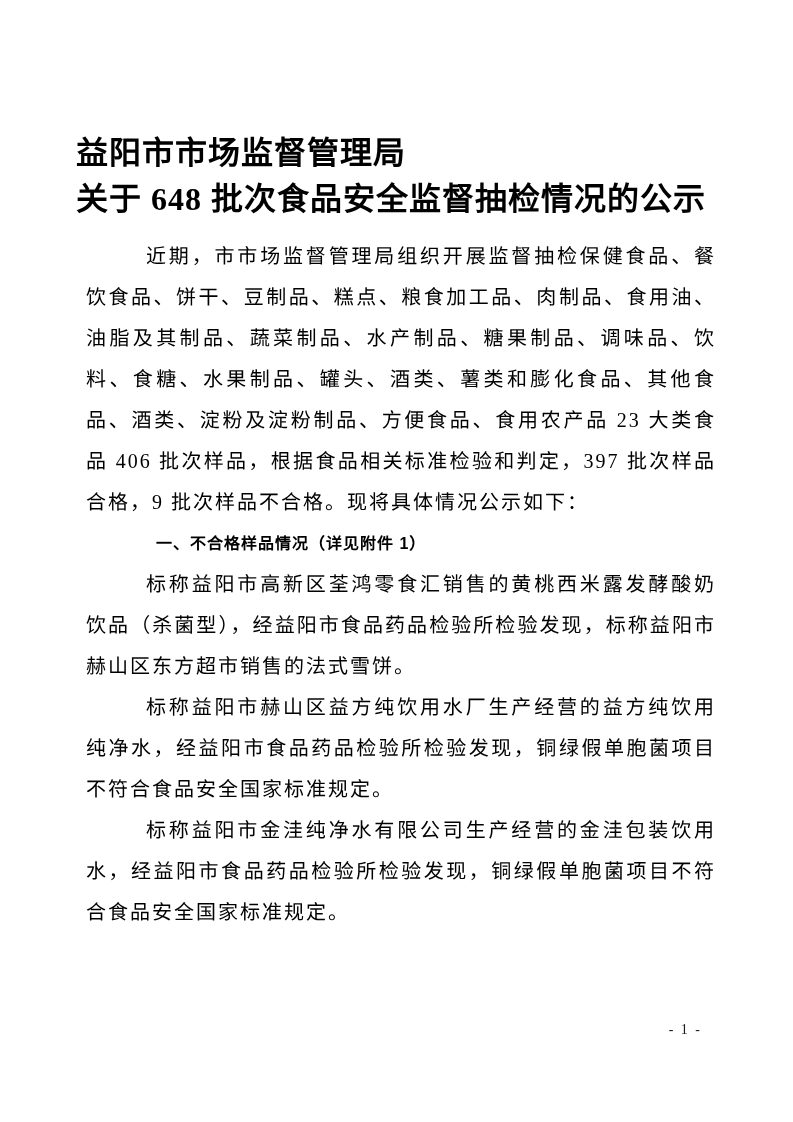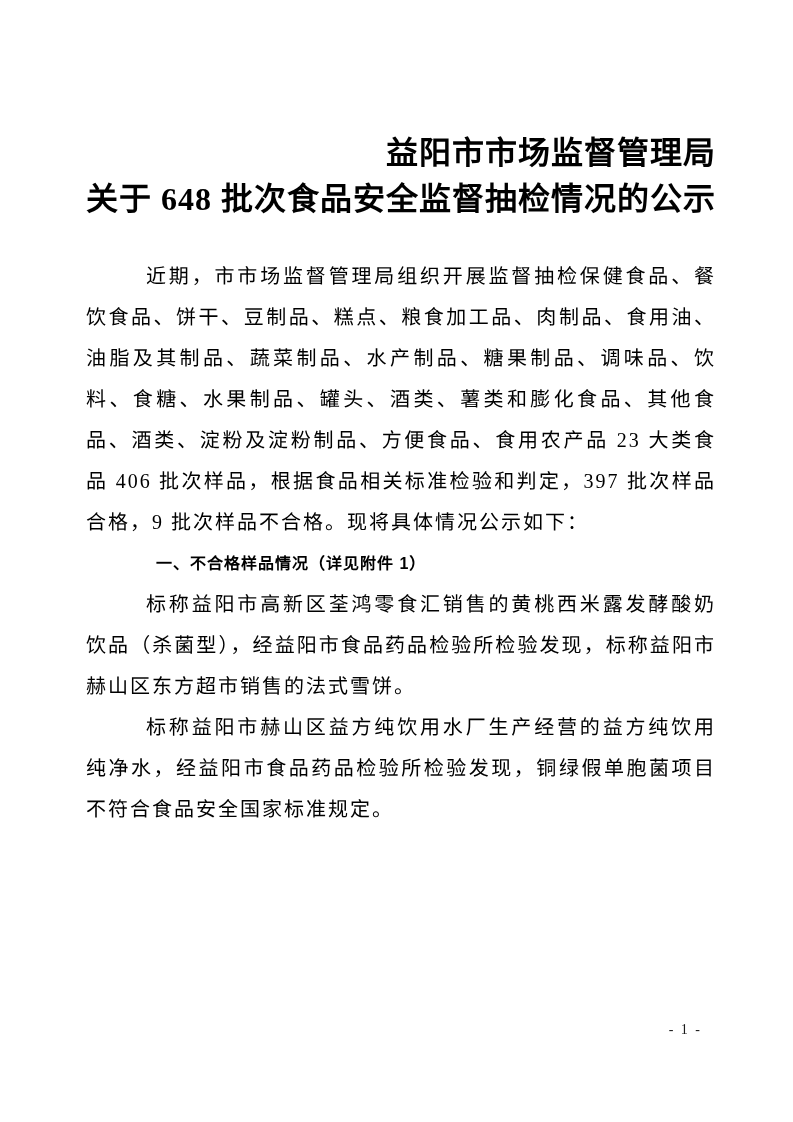--- a/index.html
+++ b/index.html
@@ -11,35 +11,35 @@
     position: relative;
     width: 793px;
     height: 1122px;
     background: #ffffff;
     overflow: hidden;
     font-family: "Liberation Serif", serif;
     color: #000000;
   }
   .title-block {
     position: absolute;
-    left: 86px;
+    left: 76px;
     top: 130px;
     width: 630px;
-    text-align: right;
+    text-align: left;
     font-family: "Liberation Serif", serif;
     font-weight: bold;
     font-size: 32px;
     line-height: 46px;
     letter-spacing: 1px;
     color: #000000;
   }
   .text-block {
     position: absolute;
     left: 86px;
-    top: 256px;
+    top: 236px;
     width: 630px;
     font-size: 20px;
     line-height: 41px;
     text-align: justify;
     text-justify: inter-character;
     letter-spacing: 2px;
     color: #000000;
   }
   .text-block p {
     margin: 0;
@@ -80,17 +80,18 @@
   <div class="text-block">
     <p class="para">近期，市市场监督管理局组织开展监督抽检保健食品、餐饮食品、饼干、豆制品、糕点、粮食加工品、肉制品、食用油、油脂及其制品、蔬菜制品、水产制品、糖果制品、调味品、饮料、食糖、水果制品、罐头、酒类、薯类和膨化食品、其他食品、酒类、淀粉及淀粉制品、方便食品、食用农产品 23 大类食品 406 批次样品，根据食品相关标准检验和判定，397 批次样品合格，9 批次样品不合格。现将具体情况公示如下：</p>
 
     <p class="section-heading">一、不合格样品情况（详见附件 1）</p>
 
 
     <p class="para">标称益阳市高新区荃鸿零食汇销售的黄桃西米露发酵酸奶饮品（杀菌型），经益阳市食品药品检验所检验发现，标称益阳市赫山区东方超市销售的法式雪饼。</p>
 
     <p class="para">标称益阳市赫山区益方纯饮用水厂生产经营的益方纯饮用纯净水，经益阳市食品药品检验所检验发现，铜绿假单胞菌项目不符合食品安全国家标准规定。</p>
 
+    <p class="para">标称益阳市金洼纯净水有限公司生产经营的金洼包装饮用水，经益阳市食品药品检验所检验发现，铜绿假单胞菌项目不符合食品安全国家标准规定。</p>
   </div>
 
   <div class="footer">- 1 -</div>
 
 </div>
 
 </body></html>

